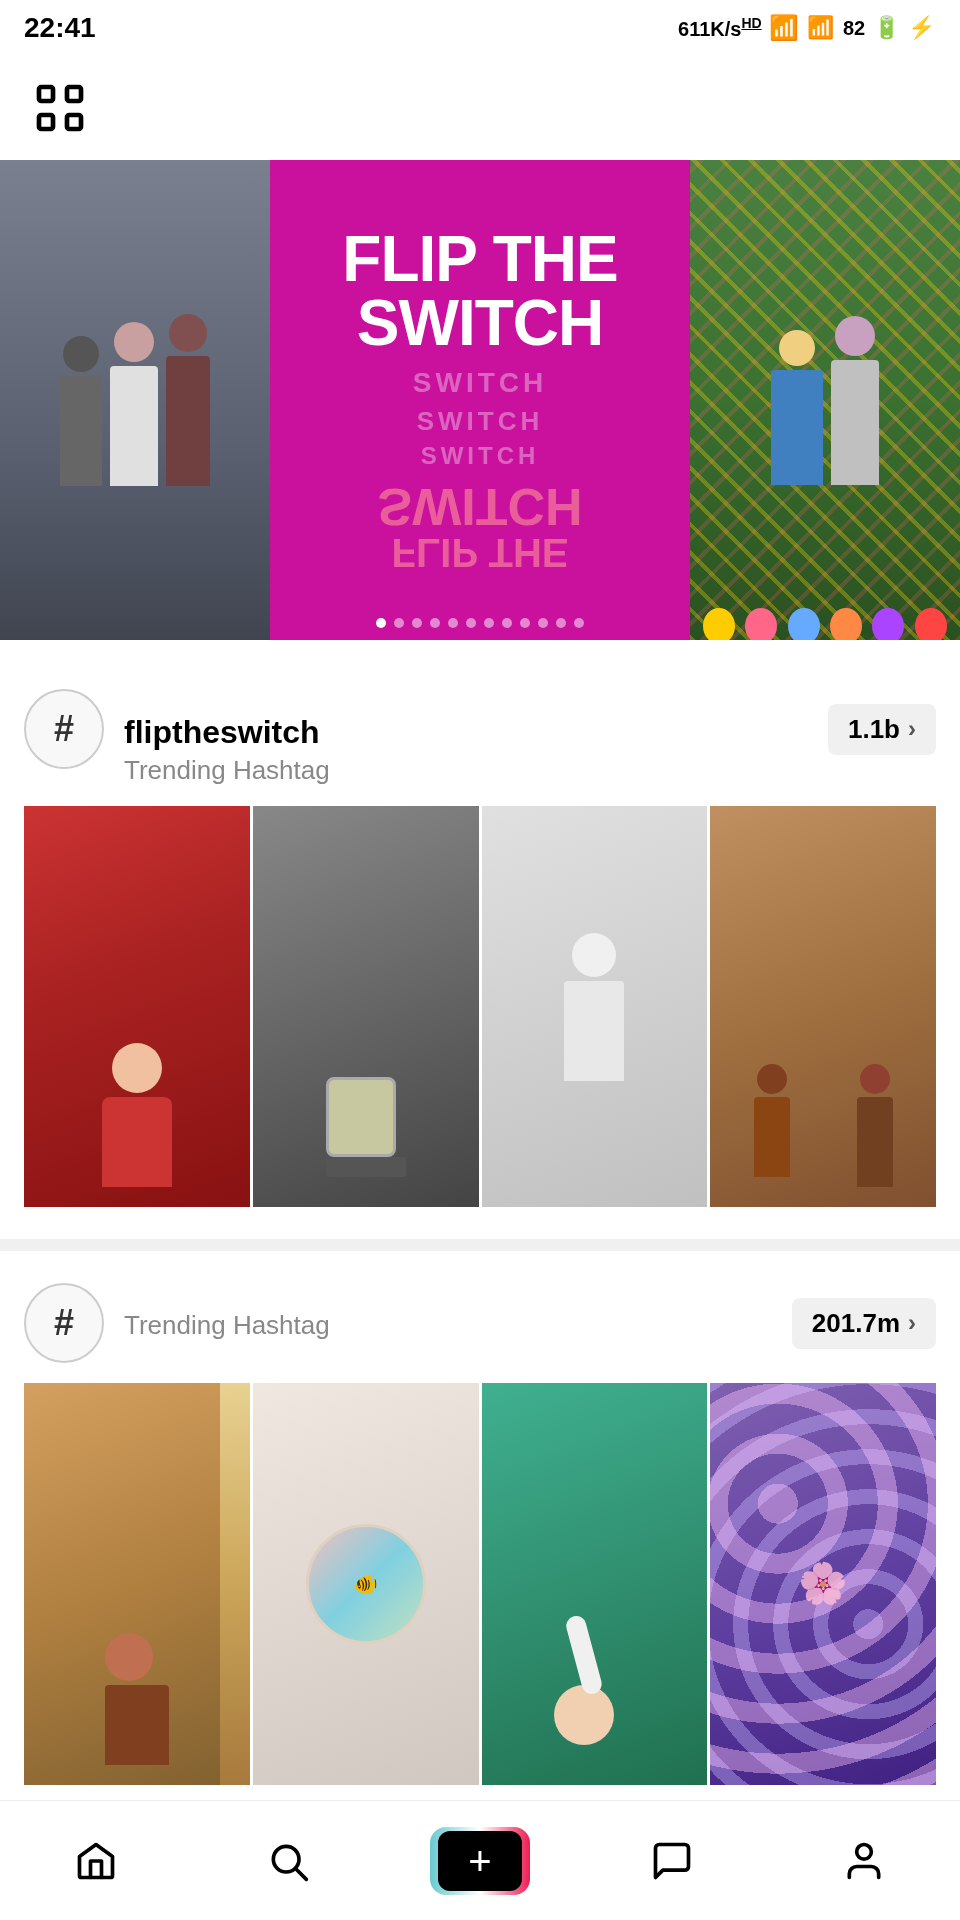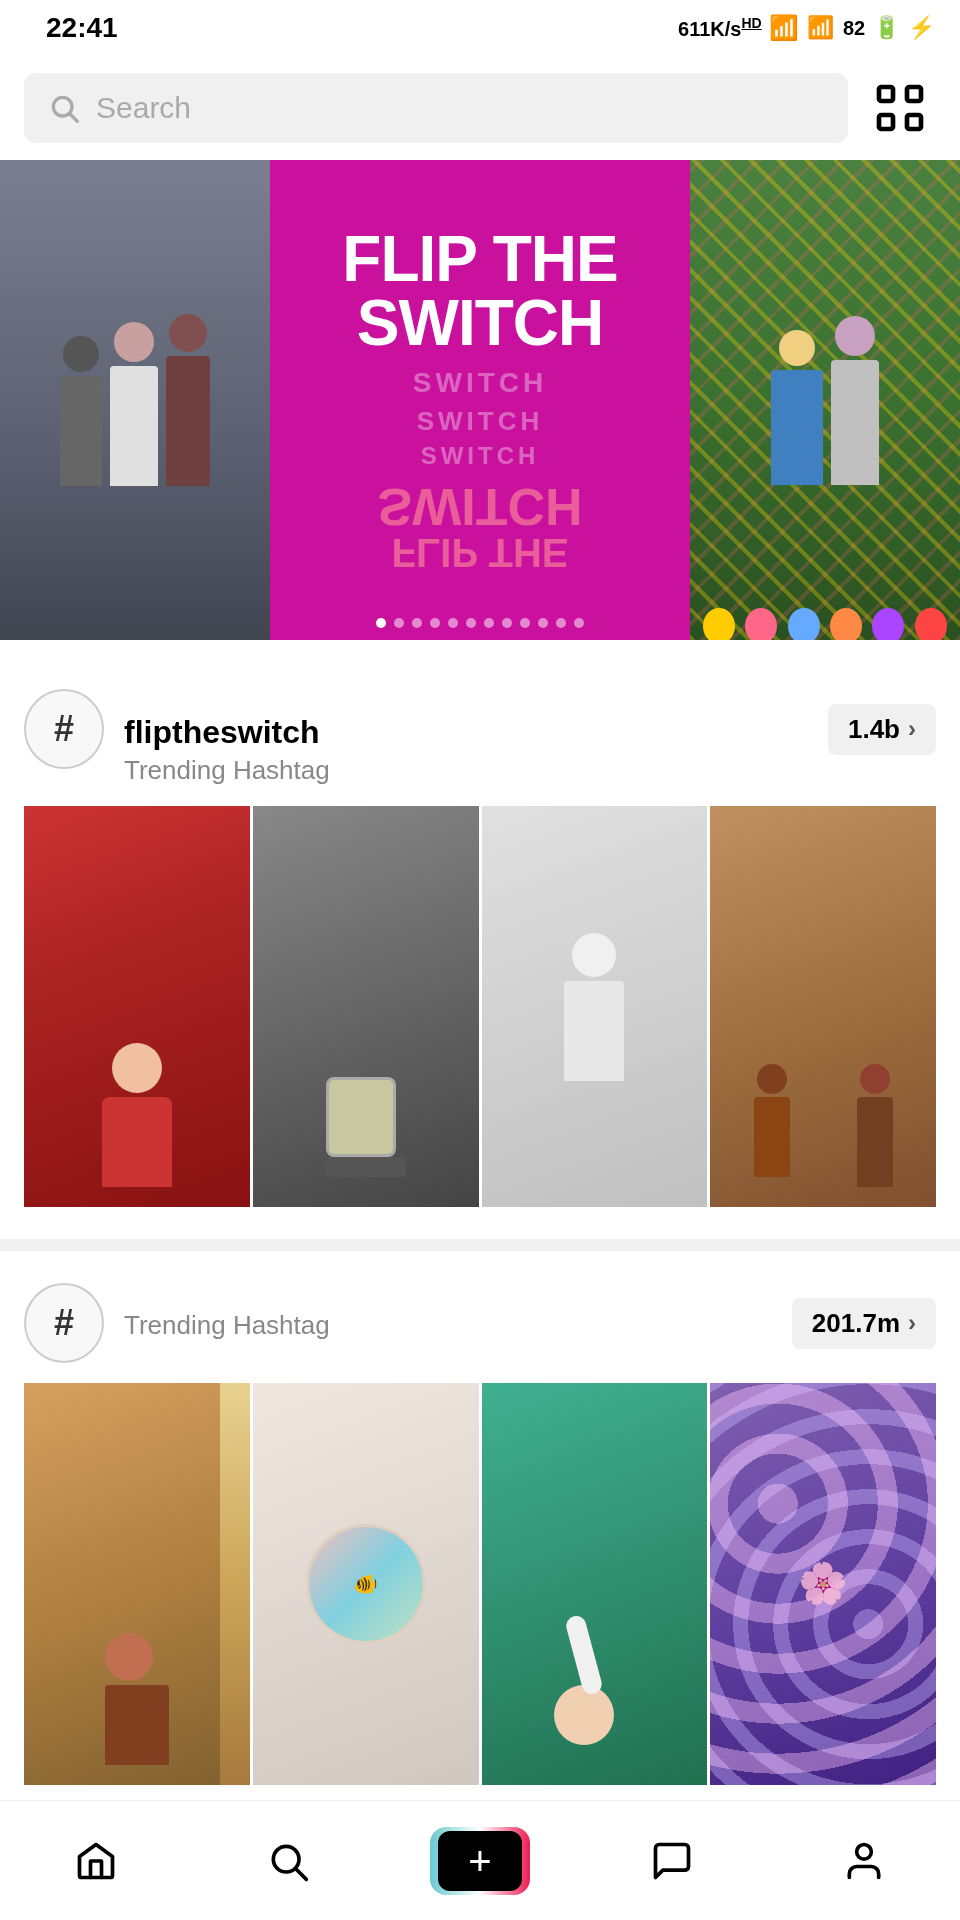--- a/index.html
+++ b/index.html
@@ -13,21 +13,20 @@
     }
 
     
     .status-bar {
       display: flex;
       justify-content: space-between;
       align-items: center;
       padding: 7px 24px;
       background: #fff;
       height: 56px;
-      margin-left: 22px;
     }
     .status-time {
       font-size: 28px;
       font-weight: 700;
       color: #000;
     }
     .status-icons {
       display: flex;
       align-items: center;
       gap: 8px;
@@ -308,27 +307,20 @@
     <span style="font-size:20px;font-weight:600;">611K/s<sup style="font-size:14px;text-decoration:underline;">HD</sup></span>
     <span style="font-size:24px;">📶</span>
     <span style="font-size:22px;">📶</span>
     <span style="font-size:20px;font-weight:600;">82</span>
     <span style="font-size:22px;">🔋</span>
     <span style="font-size:22px;">⚡</span>
   </div>
 </div>
 
 <div class="search-container">
-  <div class="search-bar">
-    <svg class="search-icon-svg" viewBox="0 0 24 24" fill="none" stroke="#aaa" stroke-width="2.5" stroke-linecap="round">
-      <circle cx="11" cy="11" r="7"></circle>
-      <line x1="16.5" y1="16.5" x2="22" y2="22"></line>
-    </svg>
-    <span class="search-placeholder">Search</span>
-  </div>
   <div class="scan-icon">
     <svg viewBox="0 0 24 24" fill="none" stroke="#000" stroke-width="2" stroke-linecap="round" stroke-linejoin="round">
       <rect x="3" y="3" width="6" height="6" rx="1"></rect>
       <rect x="15" y="3" width="6" height="6" rx="1"></rect>
       <rect x="3" y="15" width="6" height="6" rx="1"></rect>
       <rect x="15" y="15" width="6" height="6" rx="1"></rect>
     </svg>
   </div>
 </div>
 
@@ -421,21 +413,21 @@
   <div class="hashtag-section">
     <div class="hashtag-header">
       <div class="hashtag-left">
         <div class="hashtag-icon-circle">#</div>
         <div class="hashtag-info">
           <div class="hashtag-name">fliptheswitch</div>
           <div class="hashtag-subtitle">Trending Hashtag</div>
         </div>
       </div>
       <div class="hashtag-count">
-        <span>1.4b</span>
+        <span>1.1b</span>
         <span class="chevron-right">›</span>
       </div>
     </div>
 
     <div class="video-grid">
 
       <div class="video-thumb" style="background:linear-gradient(160deg,#cc3333 0%,#aa2222 40%,#881111 100%);position:relative;">
         <div style="position:absolute;bottom:20px;left:50%;transform:translateX(-50%);display:flex;flex-direction:column;align-items:center;">
           <div style="width:50px;height:50px;border-radius:50%;background:#f0c0a0;"></div>
           <div style="width:70px;height:90px;background:#cc3333;margin-top:4px;border-radius:8px 8px 0 0;"></div>

